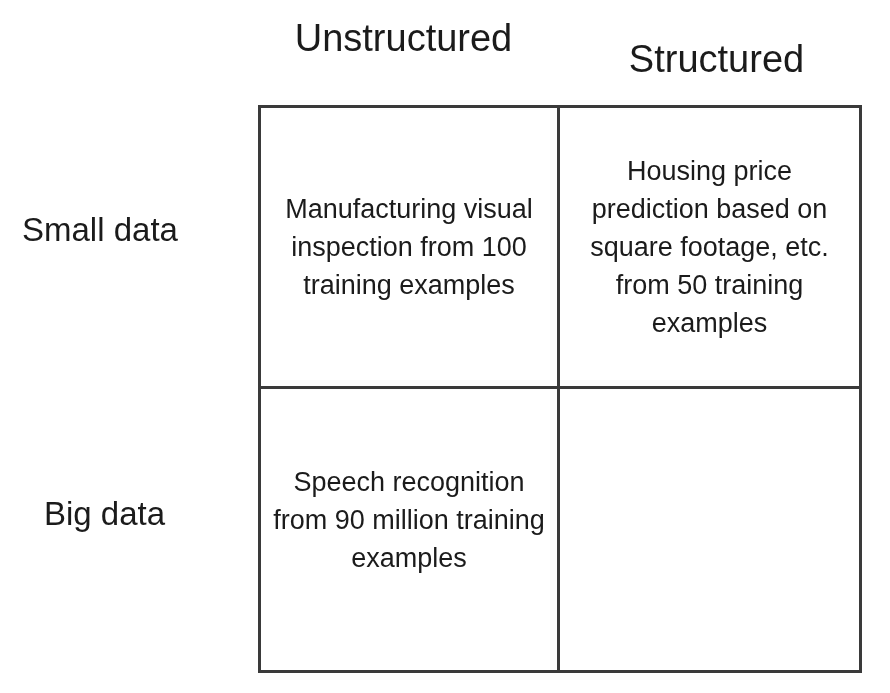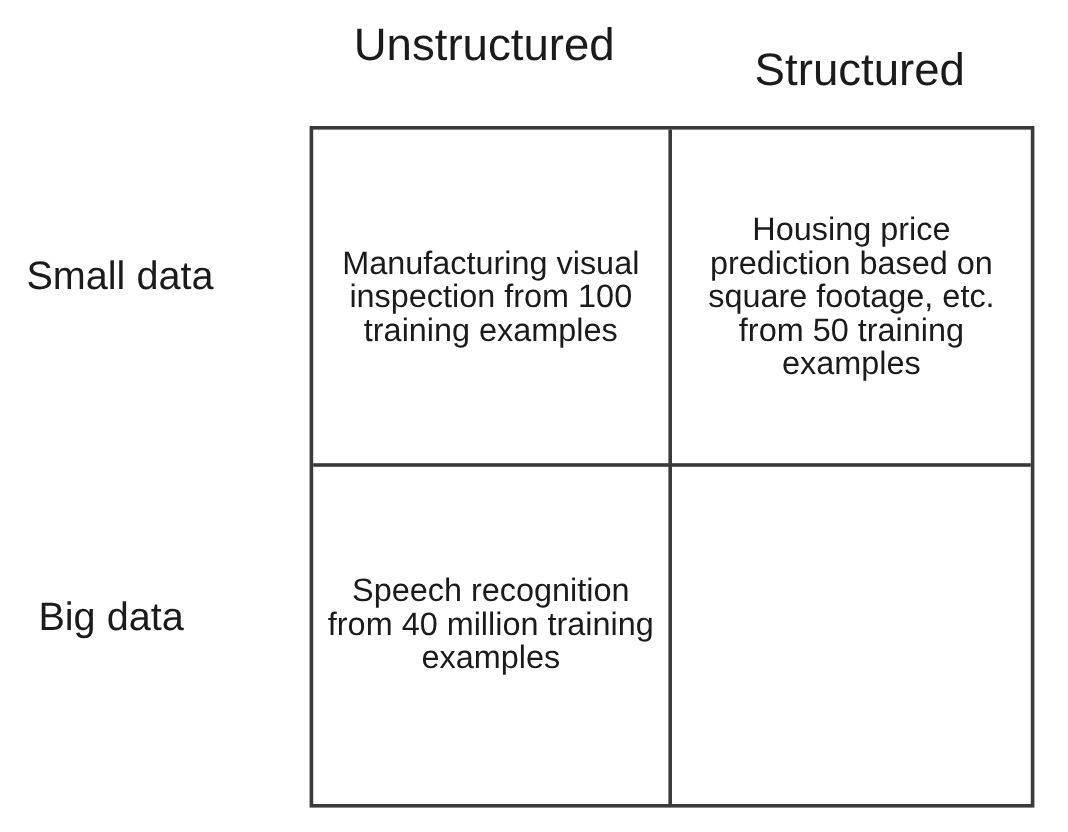--- a/index.html
+++ b/index.html
@@ -82,21 +82,21 @@
     white-space: nowrap;
   }
   .row-label-small {
     top: 0;
     height: 284px;
     padding-left: 22px;
   }
   .row-label-big {
     top: 284px;
     height: 284px;
-    padding-left: 32px;
+    padding-left: 44px;
   }
 
   
   .matrix {
     position: absolute;
     left: 258px;
     top: 105px;
     width: 604px;
     height: 568px;
     border: 3px solid #3a3a3a;
@@ -107,21 +107,21 @@
     grid-template-rows: 1fr 1fr;
   }
   .cell {
     box-sizing: border-box;
     display: flex;
     align-items: center;
     justify-content: center;
     text-align: center;
     padding: 6px 12px;
     font-size: 27px;
-    line-height: 28px;
+    line-height: 38px;
     color: #1b1b1b;
   }
   .cell-topleft    { border-right: 3px solid #3a3a3a; border-bottom: 3px solid #3a3a3a; }
   .cell-topright   { border-bottom: 3px solid #3a3a3a; }
   .cell-bottomleft { border-right: 3px solid #3a3a3a; }
 
   .cell-text {
     display: block;
     max-width: 100%;
   }
@@ -147,15 +147,15 @@
 </div>
 
 <div class="matrix">
   <div class="cell cell-topleft">
     <span class="cell-text">Manufacturing visual inspection from 100 training examples</span>
   </div>
   <div class="cell cell-topright">
     <span class="cell-text">Housing price prediction based on square footage, etc. from 50 training examples</span>
   </div>
   <div class="cell cell-bottomleft">
-    <span class="cell-text">Speech recognition from 40 million training examples</span>
+    <span class="cell-text">Speech recognition from 90 million training examples</span>
   </div>
 </div>
 
 </body></html>

